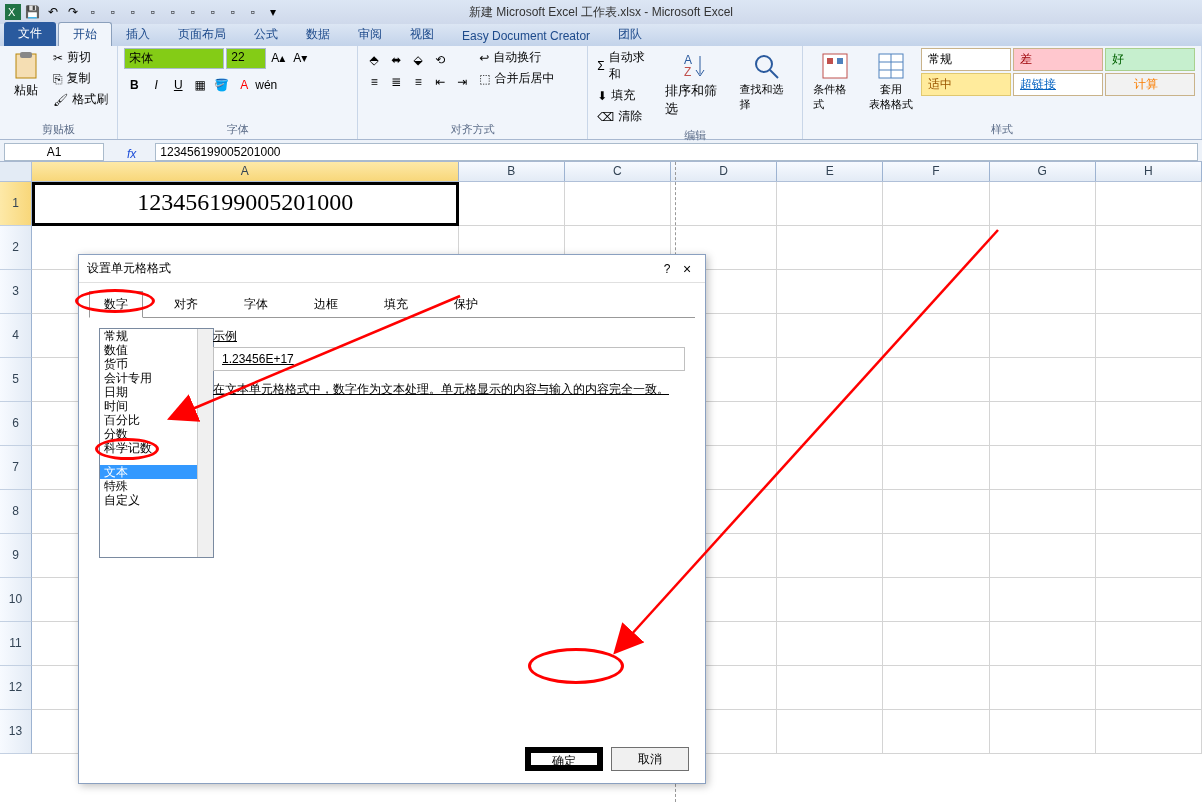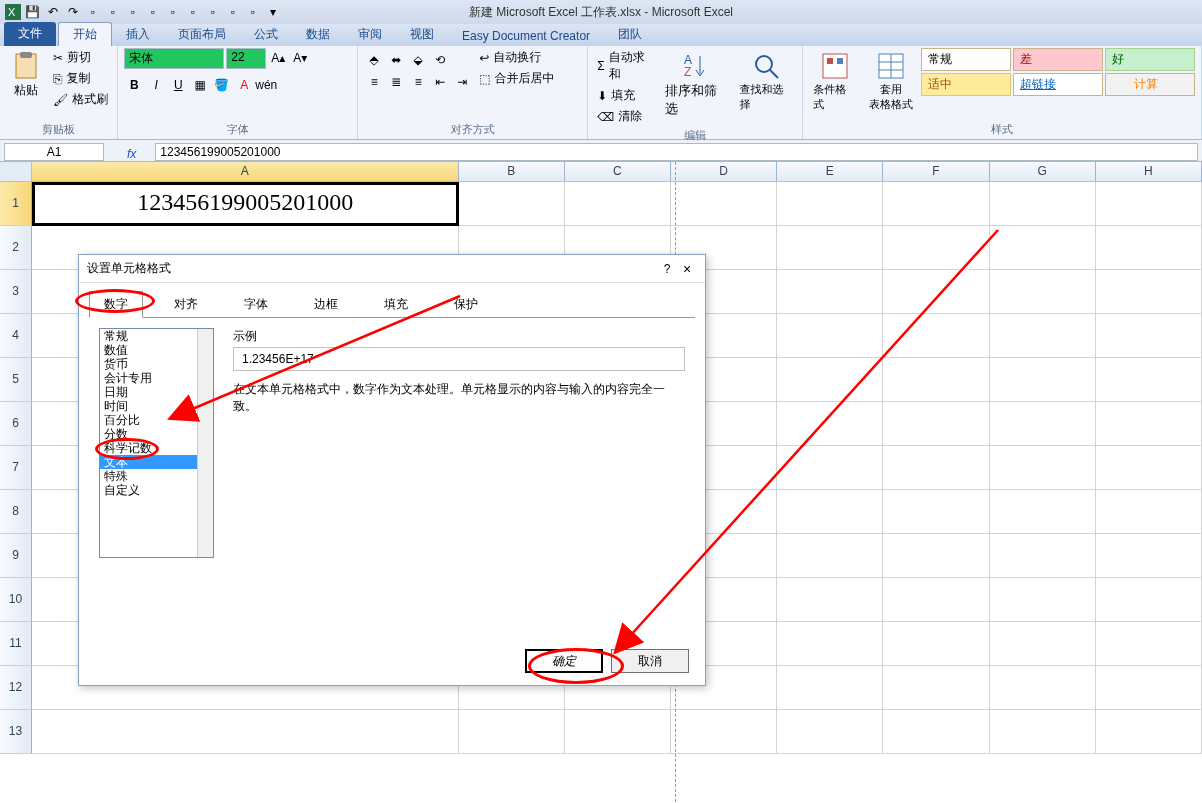--- a/index.html
+++ b/index.html
@@ -19,21 +19,21 @@
 
 
 .ribbon { height: 94px; background: #f1f5fb; border-bottom: 1px solid #a8b8d0; display: flex; }
 .ribbon-group { border-right: 1px solid #c9d6e8; padding: 2px 6px 0; display: flex; flex-direction: column; position: relative; }
 .ribbon-group-label { text-align: center; color: #5a6b87; font-size: 11px; padding: 2px 0; }
 .ribbon-group-content { flex: 1; display: flex; align-items: flex-start; gap: 4px; }
 .big-btn { display: flex; flex-direction: column; align-items: center; padding: 2px 4px; cursor: pointer; }
 .big-btn .ico { width: 32px; height: 32px; }
 .small-row { display: flex; flex-direction: column; gap: 2px; }
 .small-btn { display: flex; align-items: center; gap: 4px; padding: 1px 3px; cursor: pointer; font-size: 12px; }
-.font-select { border: 1px solid #abc; background: #22c55e; padding: 1px 4px; font-size: 12px; }
+.font-select { border: 1px solid #abc; background: #84cc16; padding: 1px 4px; font-size: 12px; }
 .font-name { width: 100px; }
 .font-size { width: 40px; }
 .btn-row { display: flex; gap: 2px; margin-top: 2px; }
 .sq { width: 20px; height: 20px; border: 1px solid transparent; display: flex; align-items: center; justify-content: center; cursor: pointer; }
 .style-box { border: 1px solid #c9b38a; padding: 2px 6px; font-size: 12px; min-width: 90px; background: #fff; }
 .style-box.bad { background: #ffc7ce; color: #9c0006; }
 .style-box.good { background: #c6efce; color: #006100; border-color:#a9d08e;}
 .style-box.mid { background: #ffeb9c; color: #9c5700; border-color:#e0c870;}
 .style-box.link { color: #0563c1; text-decoration: underline; background: #fff; }
 .style-box.calc { background: #f2f2f2; color: #fa7d00; padding-left: 28px; }
@@ -56,41 +56,41 @@
 .rh.sel { background: linear-gradient(90deg,#fde9a8,#f8d77a); }
 .cells { position: absolute; left: 32px; top: 20px; right: 0; }
 .cell-row { display: flex; height: 44px; }
 .cell { border-right: 1px solid #d4d4d4; border-bottom: 1px solid #d4d4d4; }
 .cell.A { width: 430px; }
 .cell.nrm { width: 107px; }
 .cell.sel { border: 3px solid #000; font-size: 24px; font-family: SimSun, serif; text-align: center; padding-top: 4px; }
 .dashed-col { position: absolute; left: 675px; top: 0; bottom: 0; border-left: 1px dashed #999; }
 
 
-.dialog { position: absolute; left: 78px; top: 254px; width: 628px; height: 432px; background: #fff; border: 1px solid #8aa0c0; box-shadow: 2px 2px 8px rgba(0,0,0,0.25); z-index: 100; }
+.dialog { position: absolute; left: 78px; top: 254px; width: 628px; height: 530px; background: #fff; border: 1px solid #8aa0c0; box-shadow: 2px 2px 8px rgba(0,0,0,0.25); z-index: 100; }
 .dlg-title { height: 28px; display: flex; align-items: center; padding: 0 8px; border-bottom: 1px solid #e0e0e0; font-size: 12px; }
 .dlg-title-txt { flex: 1; }
 .dlg-close { width: 20px; text-align: center; cursor: pointer; font-size: 14px; }
 .dlg-help { width: 20px; text-align: center; cursor: pointer; }
 .dlg-tabs { display: flex; padding: 8px 10px 0; gap: 16px; }
 .dlg-tab { padding: 4px 14px; border: 1px solid transparent; cursor: pointer; font-size: 12px; position: relative; }
 .dlg-tab.active { border: 1px solid #999; border-bottom: 1px solid #fff; background: #fff; z-index: 2; }
 .dlg-body { border-top: 1px solid #999; margin: -1px 10px 0; padding: 10px; height: 340px; position: relative; }
 .cat-label { font-size: 12px; margin-bottom: 2px; }
 .cat-list { width: 115px; height: 230px; border: 1px solid #7a8aa0; background: #fff; overflow: hidden; position: relative; }
 .cat-item { padding: 0 4px; font-size: 12px; line-height: 14px; cursor: pointer; }
-.cat-item.sel { background: #3399ff; color: #fff; }
+.cat-item.sel { background: #3399ff; color: #fff; margin-top: 10px; }
 .cat-scroll { position: absolute; right: 0; top: 0; bottom: 0; width: 16px; background: #f0f0f0; border-left: 1px solid #ccc; }
-.example-area { position: absolute; left: 144px; top: 10px; right: 10px; }
+.example-area { position: absolute; left: 124px; top: 10px; right: 10px; text-decoration: underline; }
 .example-label { font-size: 12px; }
 .example-box { border: 1px solid #c0c0c0; padding: 4px 8px; font-size: 12px; margin-top: 2px; }
 .desc-text { font-size: 12px; margin-top: 10px; }
 .dlg-buttons { position: absolute; right: 16px; bottom: 12px; display: flex; gap: 8px; }
 .dlg-btn { width: 78px; height: 24px; border: 1px solid #707070; background: #f0f0f0; cursor: pointer; font-size: 12px; }
-.dlg-btn.primary { border: 2px solid #000000; background: #fdfdfd; font-style: italic; }
+.dlg-btn.primary { border: 6px solid #000000; background: #fdfdfd; }
 
 
 .red-ellipse { position: absolute; border: 3px solid #ff0000; border-radius: 50%; z-index: 200; pointer-events: none; }
 .arrow-svg { position: absolute; z-index: 150; pointer-events: none; }
 </style>
 </head>
 <body>
 
 <div class="titlebar">
   <div class="qat">

